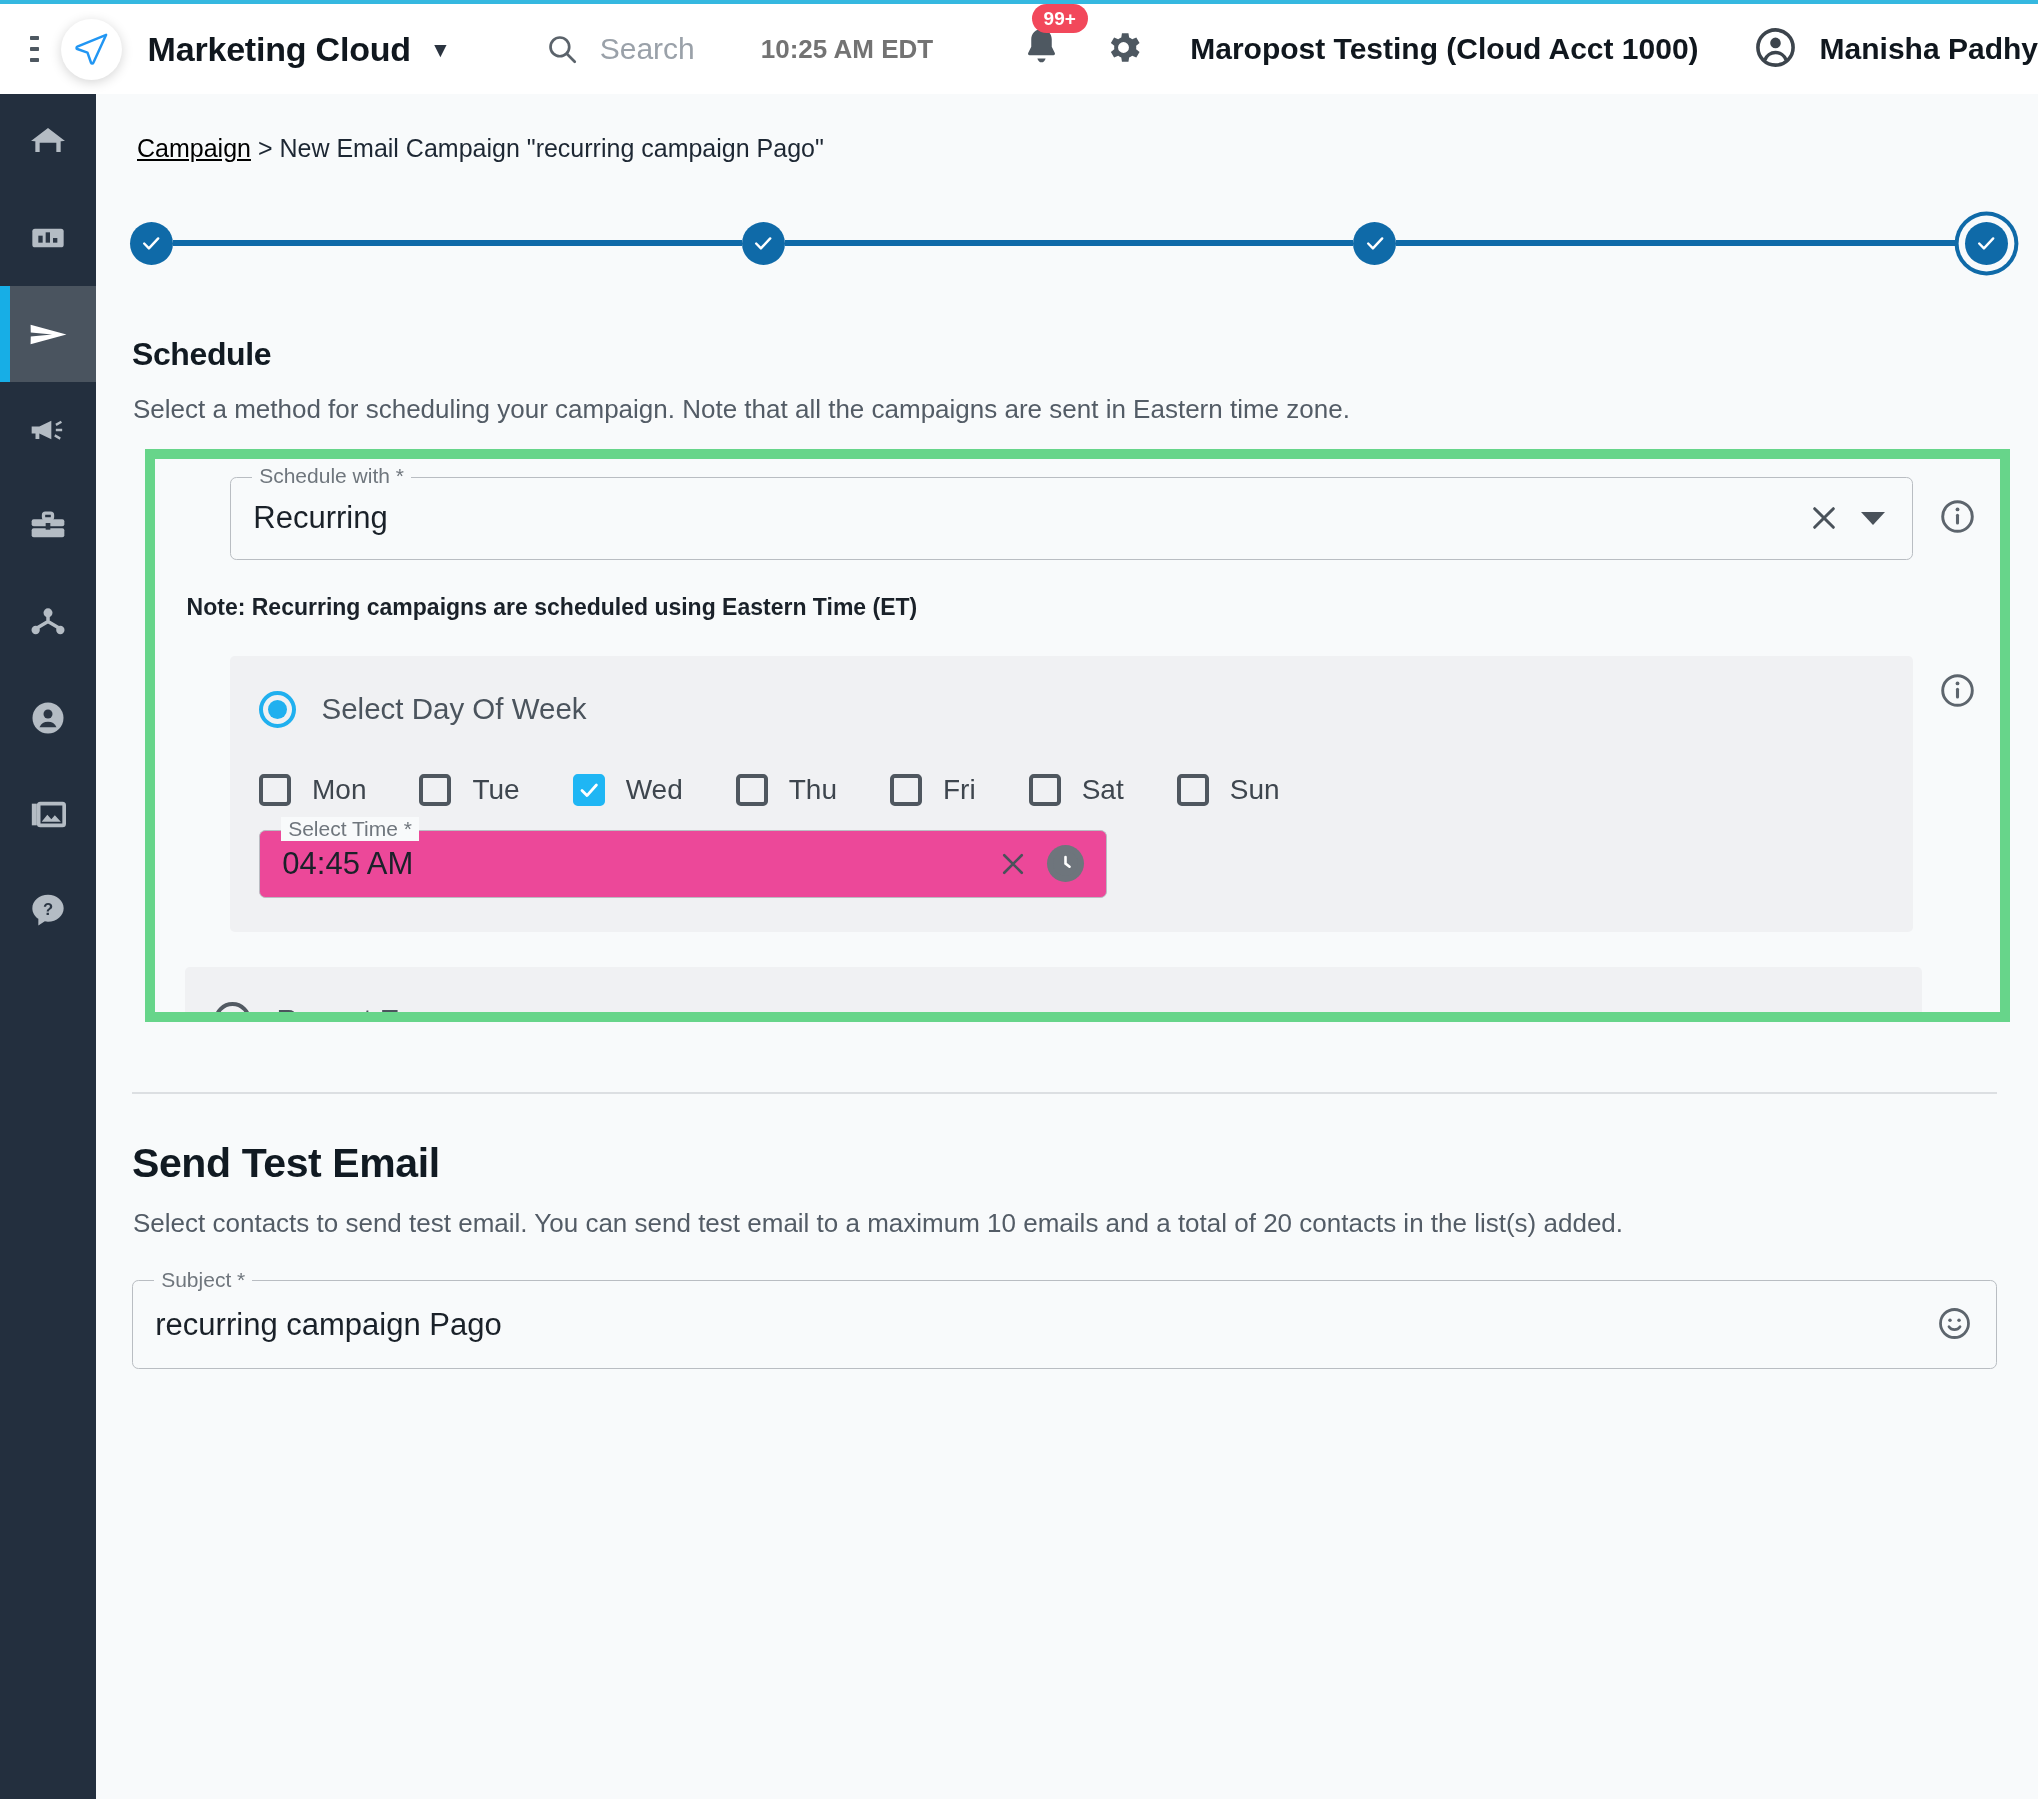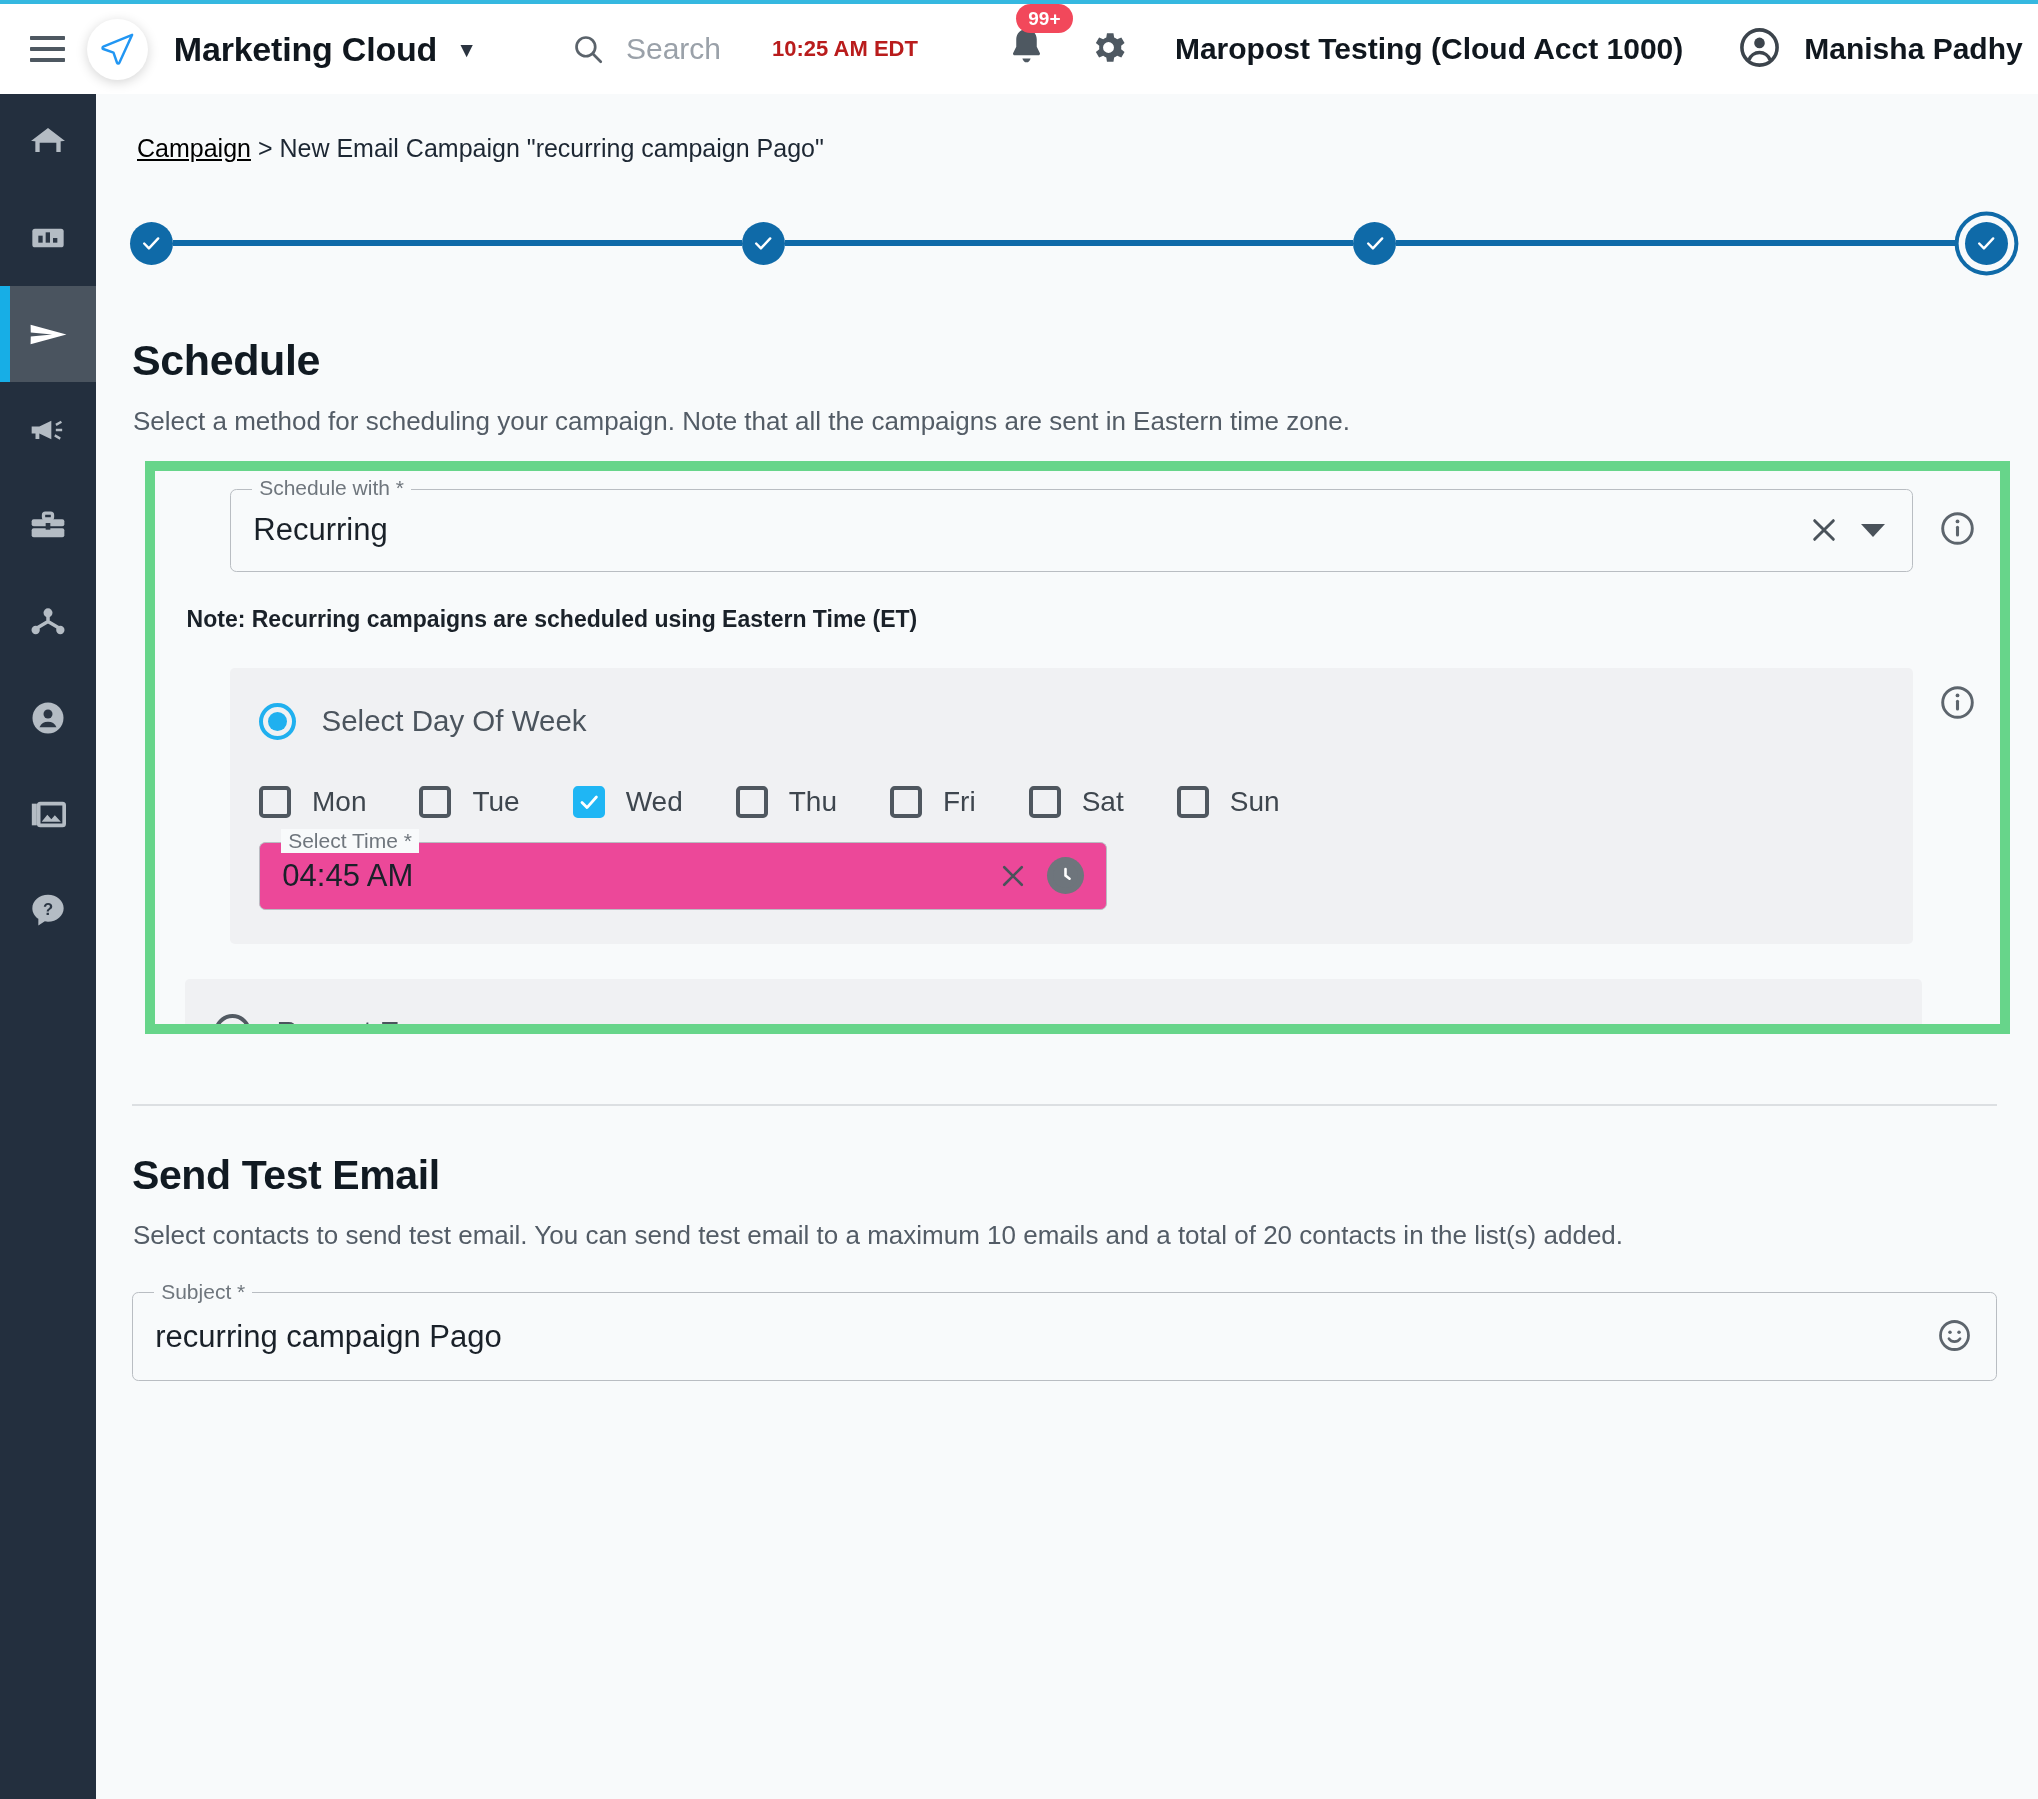--- a/index.html
+++ b/index.html
@@ -40,21 +40,21 @@
   .brand-caret {
     margin-left: 19px; color: #2b3440; font-size: 21px; line-height: 1;
   }
   .search-box {
     display: flex; align-items: center; margin-left: 94px; cursor: text;
   }
   .search-box .placeholder {
     font-size: 30px; color: #9aa1a9; margin-left: 21px; white-space: nowrap;
   }
   .clock {
-    margin-left: 51px; font-size: 22px; font-weight: bold; color: #b91c1c;
+    margin-left: 66px; font-size: 26px; font-weight: bold; color: #737373;
     white-space: nowrap;
   }
   .bell-wrap { position: relative; margin-left: 88px; cursor: pointer; }
   .badge {
     position: absolute; top: -21px; left: 10.4px;
     background: #f2485b; color: #fff;
     font-size: 19px; font-weight: bold;
     border-radius: 21px; padding: 4.8px 12px 5.6px; line-height: 1;
     white-space: nowrap;
   }
@@ -106,21 +106,21 @@
     flex: none; z-index: 2; cursor: pointer;
   }
   .step-dot.current {
     width: 43px; height: 43px;
     box-shadow: 0 0 0 6.4px #f8fafb, 0 0 0 10.4px #0f6aa8;
   }
   .step-line { flex: 1; height: 6.4px; background: #0f6aa8; }
 
   
   .sec-h1 {
-    margin: 62px 0 0 36px; font-size: 43px; font-weight: bold;
+    margin: 62px 0 0 36px; font-size: 32px; font-weight: bold;
     color: #111a22; letter-spacing: -0.4px;
   }
   .sec-sub {
     margin: 21px 0 0 37px; font-size: 26px; color: #535c66;
   }
 
   
   .hl-wrap {
     position: relative;
     margin: 24px 28px 0 49px;

